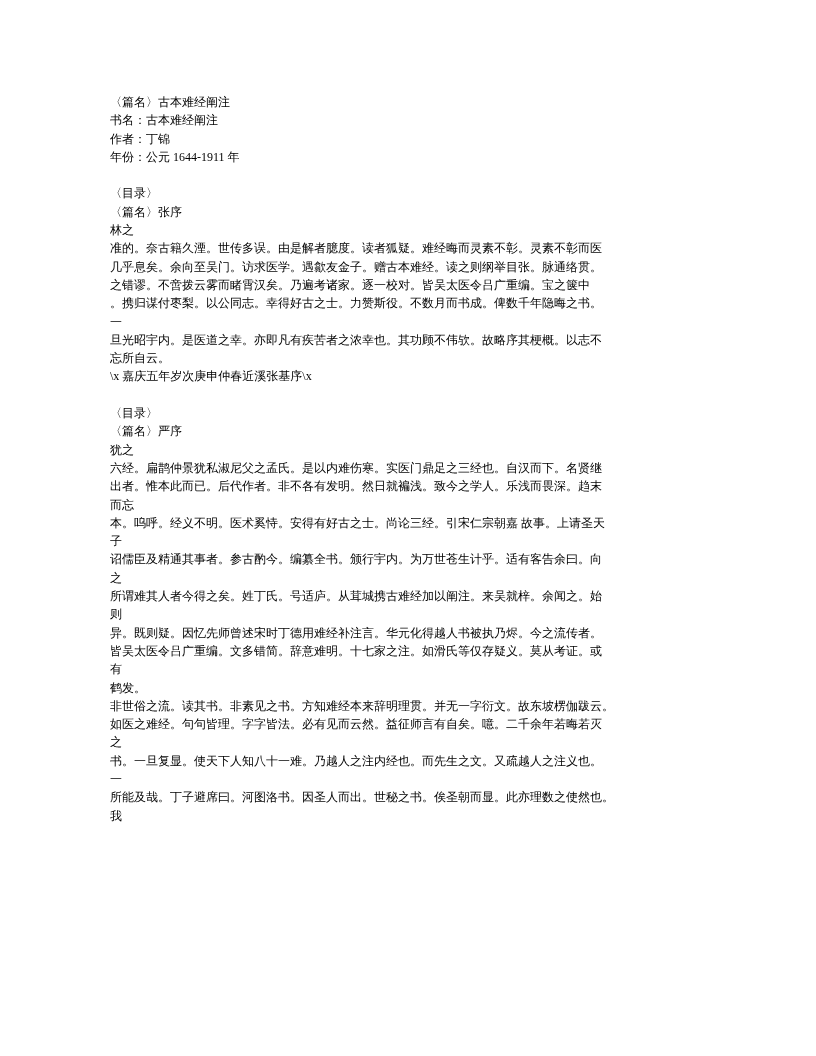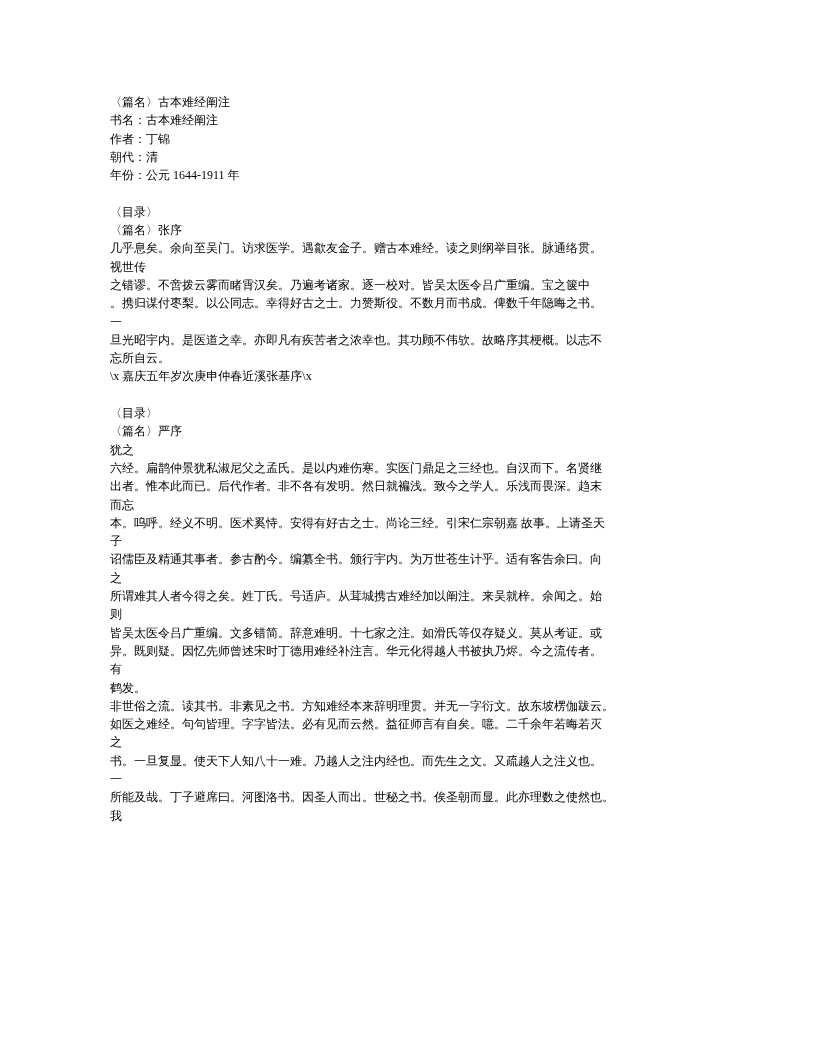--- a/index.html
+++ b/index.html
@@ -32,48 +32,48 @@
   }
 </style>
 </head>
 <body>
 
 <div class="page">
   <div class="text-block">
       <div class="line">〈篇名〉古本难经阐注</div>
       <div class="line">书名：古本难经阐注</div>
       <div class="line">作者：丁锦</div>
-      <div class="line">朝代：清</div>
       <div class="line">年份：公元 1644-1911 年</div>
       <div class="line">&nbsp;</div>
       <div class="line">〈目录〉</div>
       <div class="line">〈篇名〉张序</div>
+      <div class="line">林之</div>
+      <div class="line">准的。奈古籍久湮。世传多误。由是解者臆度。读者狐疑。难经晦而灵素不彰。灵素不彰而医</div>
       <div class="line">几乎息矣。余向至吴门。访求医学。遇歙友金子。赠古本难经。读之则纲举目张。脉通络贯。</div>
-      <div class="line">视世传</div>
       <div class="line">之错谬。不啻拨云雾而睹霄汉矣。乃遍考诸家。逐一校对。皆吴太医令吕广重编。宝之箧中</div>
       <div class="line">。携归谋付枣梨。以公同志。幸得好古之士。力赞斯役。不数月而书成。俾数千年隐晦之书。</div>
       <div class="line">一</div>
       <div class="line">旦光昭宇内。是医道之幸。亦即凡有疾苦者之浓幸也。其功顾不伟欤。故略序其梗概。以志不</div>
       <div class="line">忘所自云。</div>
       <div class="line">\x 嘉庆五年岁次庚申仲春近溪张基序\x</div>
       <div class="line">&nbsp;</div>
       <div class="line">〈目录〉</div>
       <div class="line">〈篇名〉严序</div>
       <div class="line">犹之</div>
       <div class="line">六经。扁鹊仲景犹私淑尼父之孟氏。是以内难伤寒。实医门鼎足之三经也。自汉而下。名贤继</div>
       <div class="line">出者。惟本此而已。后代作者。非不各有发明。然日就褊浅。致今之学人。乐浅而畏深。趋末</div>
       <div class="line">而忘</div>
       <div class="line">本。呜呼。经义不明。医术奚恃。安得有好古之士。尚论三经。引宋仁宗朝嘉 故事。上请圣天</div>
       <div class="line">子</div>
       <div class="line">诏儒臣及精通其事者。参古酌今。编纂全书。颁行宇内。为万世苍生计乎。适有客告余曰。向</div>
       <div class="line">之</div>
       <div class="line">所谓难其人者今得之矣。姓丁氏。号适庐。从茸城携古难经加以阐注。来吴就梓。余闻之。始</div>
       <div class="line">则</div>
+      <div class="line">异。既则疑。因忆先师曾述宋时丁德用难经补注言。华元化得越人书被执乃烬。今之流传者。</div>
       <div class="line">皆吴太医令吕广重编。文多错简。辞意难明。十七家之注。如滑氏等仅存疑义。莫从考证。或</div>
-      <div class="line">异。既则疑。因忆先师曾述宋时丁德用难经补注言。华元化得越人书被执乃烬。今之流传者。</div>
       <div class="line">有</div>
       <div class="line">鹤发。</div>
       <div class="line">非世俗之流。读其书。非素见之书。方知难经本来辞明理贯。并无一字衍文。故东坡楞伽跋云。</div>
       <div class="line">如医之难经。句句皆理。字字皆法。必有见而云然。益征师言有自矣。噫。二千余年若晦若灭</div>
       <div class="line">之</div>
       <div class="line">书。一旦复显。使天下人知八十一难。乃越人之注内经也。而先生之文。又疏越人之注义也。</div>
       <div class="line">一</div>
       <div class="line">所能及哉。丁子避席曰。河图洛书。因圣人而出。世秘之书。俟圣朝而显。此亦理数之使然也。</div>
       <div class="line">我</div>
     </div>

